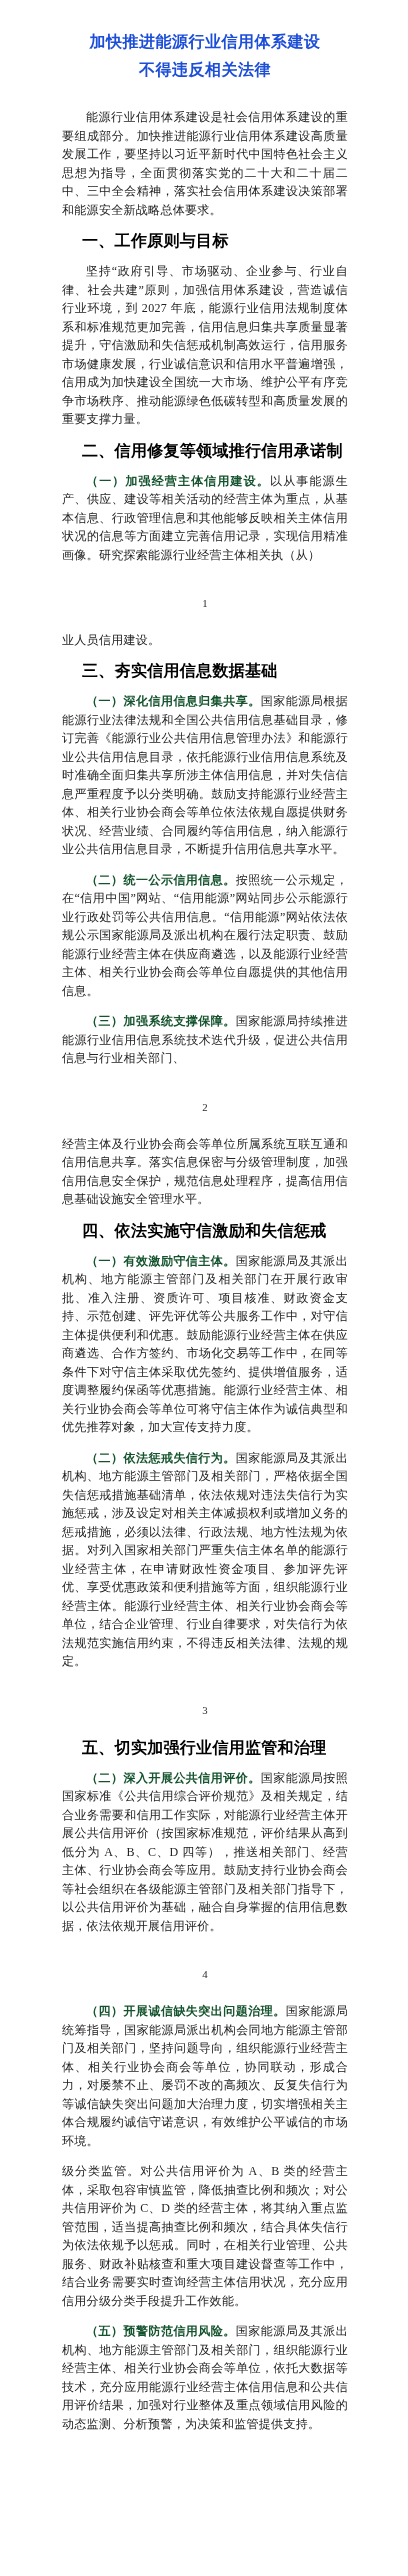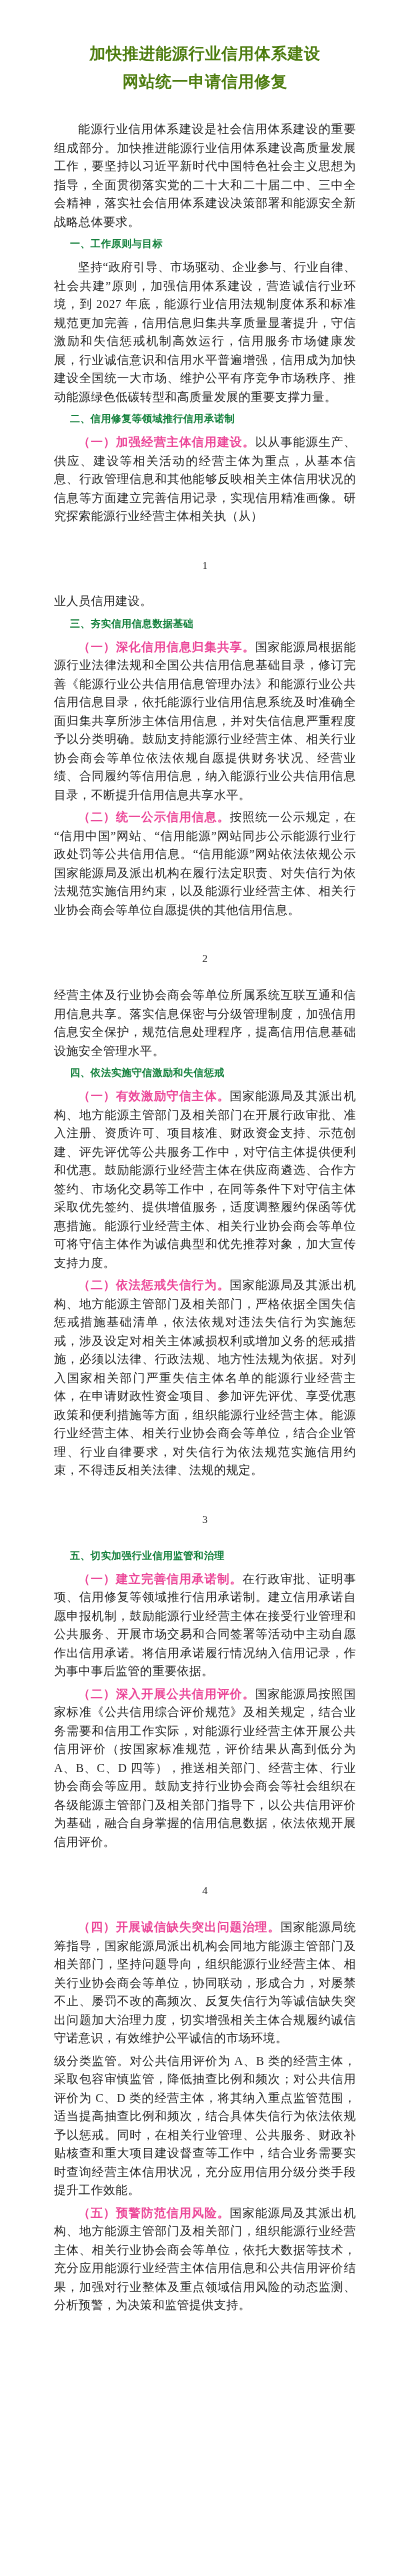--- a/index.html
+++ b/index.html
@@ -13,89 +13,89 @@
     color: #1f1f1f;
     font-family: "Liberation Serif", "DejaVu Serif", serif;
     -webkit-font-smoothing: antialiased;
   }
   .doc {
     box-sizing: border-box;
     width: 409px;
     padding: 28px 49px 34px 50px;
   }
   .doc-title {
-    margin: 12px 0 24px 0;
+    margin: 0 0 24px 0;
     font-size: 16px;
     line-height: 28px;
     font-weight: 700;
     text-align: center;
     letter-spacing: 0.5px;
-    color: #4d7c0f;
+    color: #1d4ed8;
   }
   .para {
-    margin: 4px;
+    margin: 12px;
     font-size: 12px;
     line-height: 18.5px;
     text-align: justify;
     text-justify: inter-ideograph;
     text-indent: 2em;
     letter-spacing: 0.3px;
     color: #222222;
   }
   .para.cont {
     text-indent: 0;
   }
   .para strong {
     font-weight: 700;
-    color: #ec4899;
+    color: #14532d;
   }
   .heading {
     margin: 0;
-    font-size: 10px;
+    font-size: 16px;
     line-height: 19px;
     font-weight: 700;
     text-indent: 2em;
-    font-family: Liberation Mono, monospace;
+    font-family: Liberation Sans, sans-serif;
     letter-spacing: 0.3px;
-    color: #15803d;
+    color: #000000;
     text-align: justify;
   }
   .pagenum {
     margin: 34px 0 21.6px 0;
     font-size: 10.8px;
     line-height: 11.3px;
     text-align: center;
     color: #2a2a2a;
   }
 </style>
 </head>
 <body>
 
 <div class="doc">
     <h1 class="doc-title">
       <div>加快推进能源行业信用体系建设</div>
-      <div>网站统一申请信用修复</div>
+      <div>不得违反相关法律</div>
     </h1>
     <p class="para"><span>能源行业信用体系建设是社会信用体系建设的重要组成部分。加快推进能源行业信用体系建设高质量发展工作，要坚持以习近平新时代中国特色社会主义思想为指导，全面贯彻落实党的二十大和二十届二中、三中全会精神，落实社会信用体系建设决策部署和能源安全新战略总体要求。</span></p>
     <p class="heading">一、工作原则与目标</p>
     <p class="para"><span>坚持“政府引导、市场驱动、企业参与、行业自律、社会共建”原则，加强信用体系建设，营造诚信行业环境，到 2027 年底，能源行业信用法规制度体系和标准规范更加完善，信用信息归集共享质量显著提升，守信激励和失信惩戒机制高效运行，信用服务市场健康发展，行业诚信意识和信用水平普遍增强，信用成为加快建设全国统一大市场、维护公平有序竞争市场秩序、推动能源绿色低碳转型和高质量发展的重要支撑力量。</span></p>
     <p class="heading">二、信用修复等领域推行信用承诺制</p>
     <p class="para"><strong>（一）加强经营主体信用建设。</strong><span>以从事能源生产、供应、建设等相关活动的经营主体为重点，从基本信息、行政管理信息和其他能够反映相关主体信用状况的信息等方面建立完善信用记录，实现信用精准画像。研究探索能源行业经营主体相关执（从）</span></p>
     <div class="pagenum">1</div>
     <p class="para cont"><span>业人员信用建设。</span></p>
     <p class="heading">三、夯实信用信息数据基础</p>
     <p class="para"><strong>（一）深化信用信息归集共享。</strong><span>国家能源局根据能源行业法律法规和全国公共信用信息基础目录，修订完善《能源行业公共信用信息管理办法》和能源行业公共信用信息目录，依托能源行业信用信息系统及时准确全面归集共享所涉主体信用信息，并对失信信息严重程度予以分类明确。鼓励支持能源行业经营主体、相关行业协会商会等单位依法依规自愿提供财务状况、经营业绩、合同履约等信用信息，纳入能源行业公共信用信息目录，不断提升信用信息共享水平。</span></p>
-    <p class="para"><strong>（二）统一公示信用信息。</strong><span>按照统一公示规定，在“信用中国”网站、“信用能源”网站同步公示能源行业行政处罚等公共信用信息。“信用能源”网站依法依规公示国家能源局及派出机构在履行法定职责、对失信行为依法规范实施信用约束，以及能源行业经营主体、相关行业协会商会等单位自愿提供的其他信用信息。</span></p>
+    <p class="para"><strong>（二）统一公示信用信息。</strong><span>按照统一公示规定，在“信用中国”网站、“信用能源”网站同步公示能源行业行政处罚等公共信用信息。“信用能源”网站依法依规公示国家能源局及派出机构在履行法定职责、鼓励能源行业经营主体在供应商遴选，以及能源行业经营主体、相关行业协会商会等单位自愿提供的其他信用信息。</span></p>
+    <p class="para"><strong>（三）加强系统支撑保障。</strong><span>国家能源局持续推进能源行业信用信息系统技术迭代升级，促进公共信用信息与行业相关部门、</span></p>
     <div class="pagenum">2</div>
     <p class="para cont"><span>经营主体及行业协会商会等单位所属系统互联互通和信用信息共享。落实信息保密与分级管理制度，加强信用信息安全保护，规范信息处理程序，提高信用信息基础设施安全管理水平。</span></p>
     <p class="heading">四、依法实施守信激励和失信惩戒</p>
     <p class="para"><strong>（一）有效激励守信主体。</strong><span>国家能源局及其派出机构、地方能源主管部门及相关部门在开展行政审批、准入注册、资质许可、项目核准、财政资金支持、示范创建、评先评优等公共服务工作中，对守信主体提供便利和优惠。鼓励能源行业经营主体在供应商遴选、合作方签约、市场化交易等工作中，在同等条件下对守信主体采取优先签约、提供增值服务，适度调整履约保函等优惠措施。能源行业经营主体、相关行业协会商会等单位可将守信主体作为诚信典型和优先推荐对象，加大宣传支持力度。</span></p>
     <p class="para"><strong>（二）依法惩戒失信行为。</strong><span>国家能源局及其派出机构、地方能源主管部门及相关部门，严格依据全国失信惩戒措施基础清单，依法依规对违法失信行为实施惩戒，涉及设定对相关主体减损权利或增加义务的惩戒措施，必须以法律、行政法规、地方性法规为依据。对列入国家相关部门严重失信主体名单的能源行业经营主体，在申请财政性资金项目、参加评先评优、享受优惠政策和便利措施等方面，组织能源行业经营主体。能源行业经营主体、相关行业协会商会等单位，结合企业管理、行业自律要求，对失信行为依法规范实施信用约束，不得违反相关法律、法规的规定。</span></p>
     <div class="pagenum">3</div>
     <p class="heading">五、切实加强行业信用监管和治理</p>
-    <p class="para"><strong>（一）建立完善信用承诺制。</strong><span>在行政审批、证明事项、信用修复等领域推行信用承诺制。建立信用承诺自愿申报机制，鼓励能源行业经营主体在接受行业管理和公共服务、开展市场交易和合同签署等活动中主动自愿作出信用承诺。将信用承诺履行情况纳入信用记录，作为事中事后监管的重要依据。</span></p>
     <p class="para"><strong>（二）深入开展公共信用评价。</strong><span>国家能源局按照国家标准《公共信用综合评价规范》及相关规定，结合业务需要和信用工作实际，对能源行业经营主体开展公共信用评价（按国家标准规范，评价结果从高到低分为 A、B、C、D 四等），推送相关部门、经营主体、行业协会商会等应用。鼓励支持行业协会商会等社会组织在各级能源主管部门及相关部门指导下，以公共信用评价为基础，融合自身掌握的信用信息数据，依法依规开展信用评价。</span></p>
     <div class="pagenum">4</div>
     <p class="para"><strong>（四）开展诚信缺失突出问题治理。</strong><span>国家能源局统筹指导，国家能源局派出机构会同地方能源主管部门及相关部门，坚持问题导向，组织能源行业经营主体、相关行业协会商会等单位，协同联动，形成合力，对屡禁不止、屡罚不改的高频次、反复失信行为等诚信缺失突出问题加大治理力度，切实增强相关主体合规履约诚信守诺意识，有效维护公平诚信的市场环境。</span></p>
     <p class="para cont"><span>级分类监管。对公共信用评价为 A、B 类的经营主体，采取包容审慎监管，降低抽查比例和频次；对公共信用评价为 C、D 类的经营主体，将其纳入重点监管范围，适当提高抽查比例和频次，结合具体失信行为依法依规予以惩戒。同时，在相关行业管理、公共服务、财政补贴核查和重大项目建设督查等工作中，结合业务需要实时查询经营主体信用状况，充分应用信用分级分类手段提升工作效能。</span></p>
     <p class="para"><strong>（五）预警防范信用风险。</strong><span>国家能源局及其派出机构、地方能源主管部门及相关部门，组织能源行业经营主体、相关行业协会商会等单位，依托大数据等技术，充分应用能源行业经营主体信用信息和公共信用评价结果，加强对行业整体及重点领域信用风险的动态监测、分析预警，为决策和监管提供支持。</span></p>
   </div>
 
 
 </body></html>

